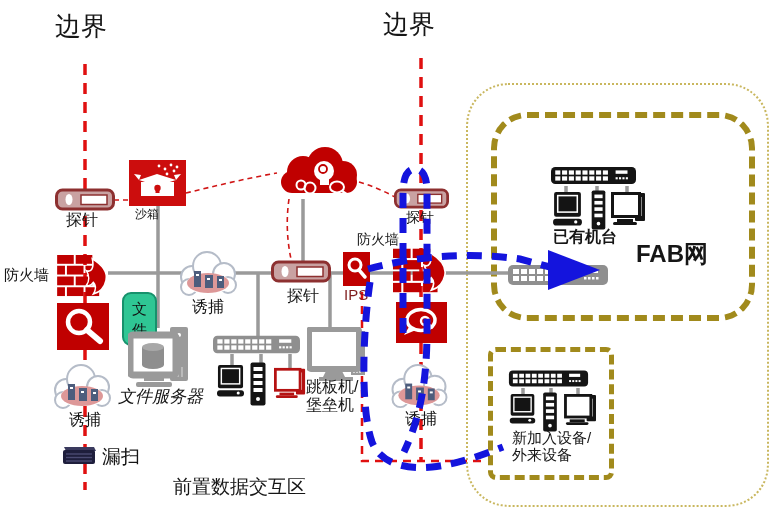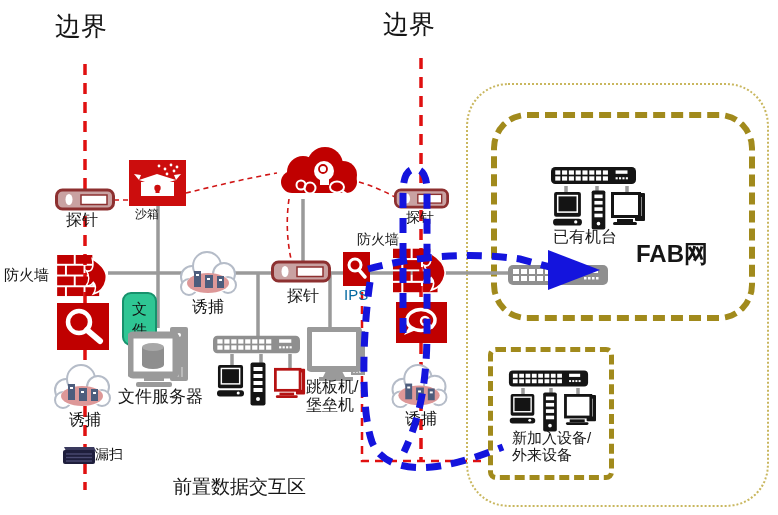--- a/index.html
+++ b/index.html
@@ -7,21 +7,21 @@
          font-family:"Liberation Sans","DejaVu Sans",sans-serif;}
   .zone{position:absolute;box-sizing:border-box;}
   .zone.outer{border:2px dotted #c9b75f;border-radius:42px;}
   .zone.fab{border:6px dashed #a18a1c;border-radius:36px;}
   .zone.newdev{border:5px dashed #a18a1c;border-radius:8px;}
   svg.layer{position:absolute;left:0;top:0;pointer-events:none;}
   .ic{position:absolute;}
   .ic svg{display:block;width:100%;height:100%;}
   .lbl{position:absolute;color:#161616;white-space:nowrap;line-height:1.15;}
   .big{font-size:26px;text-align:right;}
-  .ips{color:#0369a1;font-size:15px;}
+  .ips{color:#7f1d1d;font-size:15px;}
   .filetag{position:absolute;left:122px;top:292px;width:35px;height:54px;background:#2fc694;
            border:2px solid #17916c;border-radius:9px;box-sizing:border-box;
            display:flex;align-items:center;justify-content:center;}
   .filetag span{width:16px;font-size:15px;color:#111;word-break:break-all;line-height:1.4;text-align:center;}
 </style>
 </head>
 <body>
 
 <div id="stage">
 
@@ -528,29 +528,29 @@
   <div class="lbl big" style="left:55px;top:12px;">边界</div>
   <div class="lbl big" style="left:383px;top:10px;">边界</div>
   <div class="lbl" style="left:66px;top:211px;font-size:16px;">探针</div>
   <div class="lbl" style="left:135px;top:208px;font-size:12px;">沙箱</div>
   <div class="lbl" style="left:4px;top:266px;font-size:15px;">防火墙</div>
   <div class="lbl" style="left:192px;top:298px;font-size:16px;">诱捕</div>
   <div class="lbl" style="left:287px;top:287px;font-size:16px;">探针</div>
   <div class="lbl ips" style="left:344px;top:286px;">IPS</div>
   <div class="lbl" style="left:357px;top:231px;font-size:14px;">防火墙</div>
   <div class="lbl" style="left:406px;top:209px;font-size:14px;">探针</div>
-  <div class="lbl" style="left:118px;top:387px;font-size:17px;">文件服务器</div>
+  <div class="lbl" style="left:118px;top:387px;font-size:17px;font-style:italic;">文件服务器</div>
   <div class="lbl" style="left:69px;top:411px;font-size:16px;">诱捕</div>
-  <div class="lbl" style="left:95px;top:446px;font-size:14px;">漏扫</div>
+  <div class="lbl" style="left:102px;top:446px;font-size:19px;">漏扫</div>
   <div class="lbl" style="left:306px;top:378px;font-size:16px;">
     <div>跳板机/</div>
     <div>堡垒机</div>
   </div>
   <div class="lbl" style="left:405px;top:410px;font-size:16px;">诱捕</div>
-  <div class="lbl" style="left:553px;top:228px;font-size:16px;">已有机台</div>
+  <div class="lbl" style="left:553px;top:228px;font-size:16px;font-weight:bold;">已有机台</div>
   <div class="lbl" style="left:636px;top:240px;font-size:24px;font-weight:bold;">FAB网</div>
   <div class="lbl" style="left:512px;top:429px;font-size:15px;">
     <div>新加入设备/</div>
     <div>外来设备</div>
   </div>
   <div class="lbl" style="left:173px;top:476px;font-size:19px;">前置数据交互区</div>
 
 </div>
 
 </body></html>

